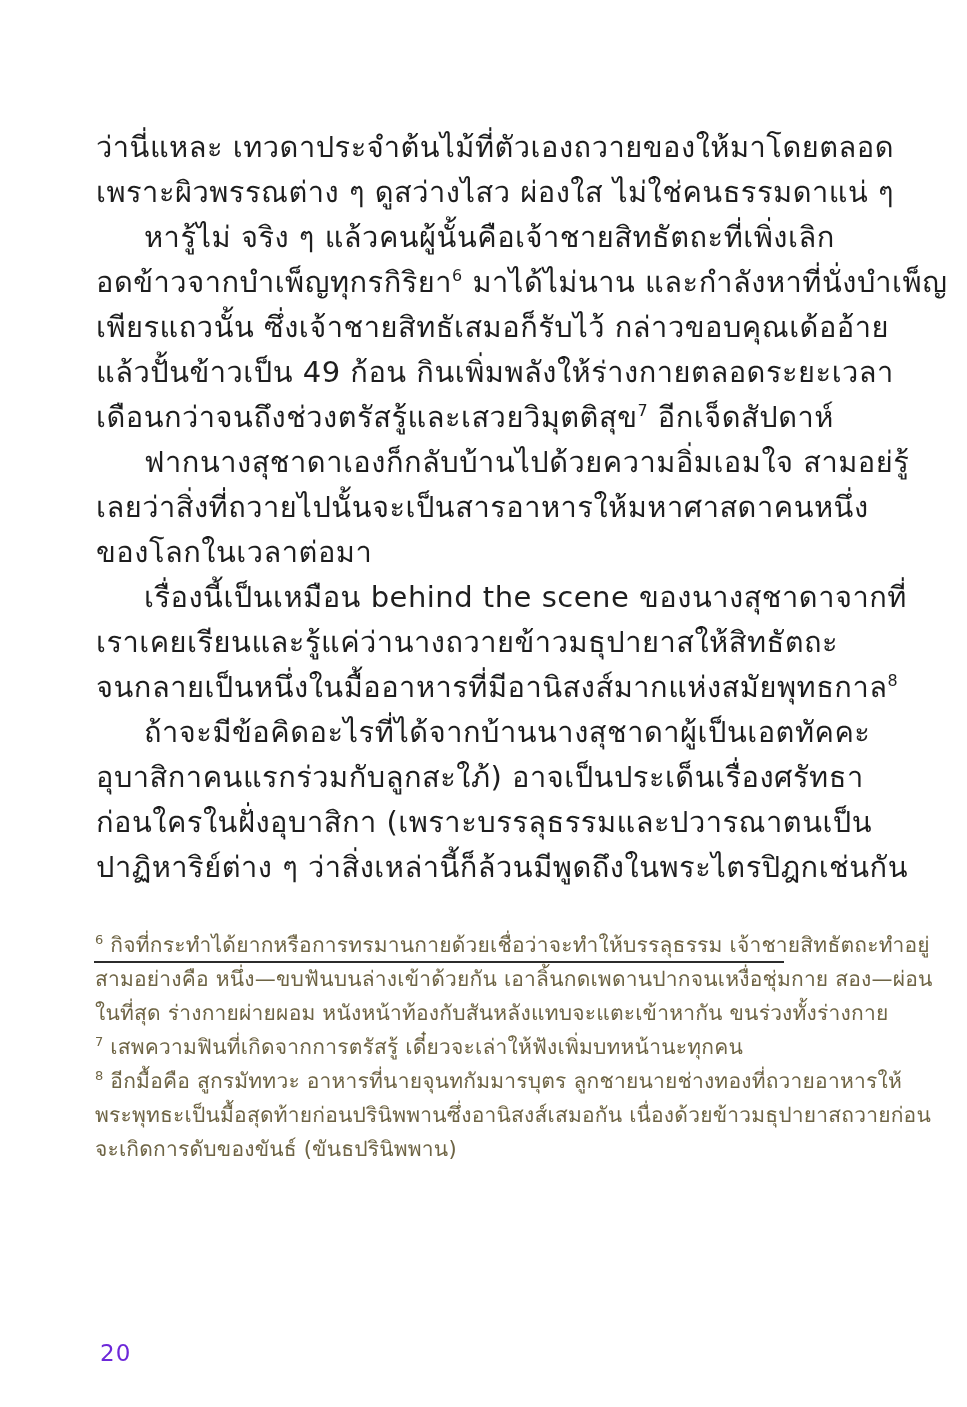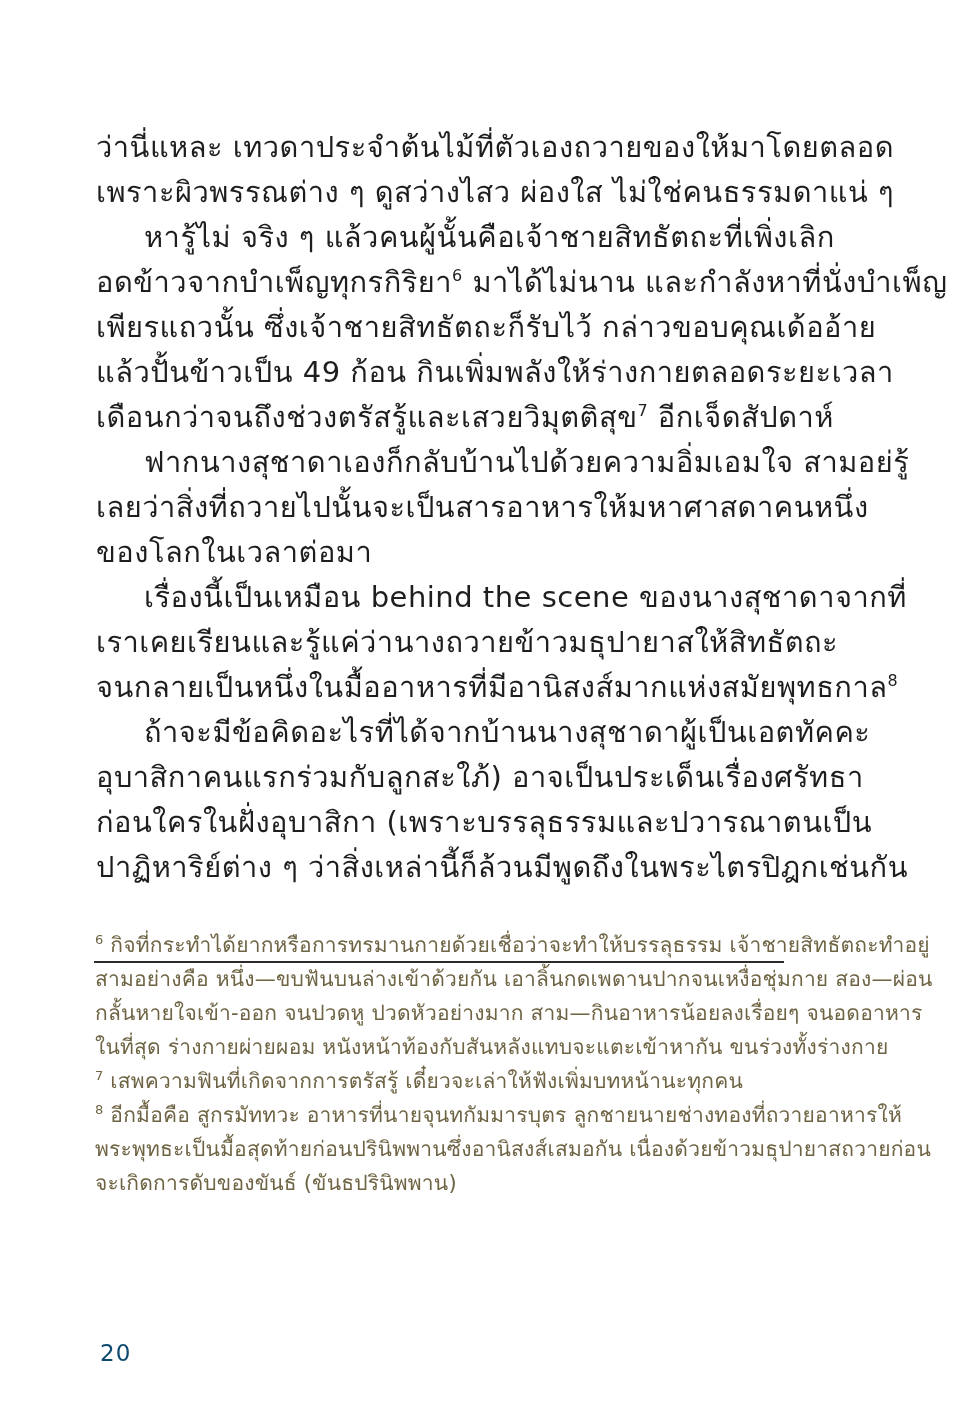--- a/index.html
+++ b/index.html
@@ -67,55 +67,54 @@
     white-space:nowrap;
     letter-spacing:0.2px;
   }
   .footnotes sup{font-size:0.62em;}
   
   .page-number{
     position:absolute;
     left:100px;
     top:1340px;
     font-size:23px;
-    color:#0c4a6e;
+    color:#6d28d9;
     letter-spacing:1px;
   }
 </style>
 </head>
 <body>
 
 <div class="page">
 
   <main class="body-text" id="body-lines">
       <div class="text-line"><span>ว่านี่แหละ เทวดาประจำต้นไม้ที่ตัวเองถวายของให้มาโดยตลอด</span></div>
       <div class="text-line"><span>เพราะผิวพรรณต่าง ๆ ดูสว่างไสว ผ่องใส ไม่ใช่คนธรรมดาแน่ ๆ</span></div>
       <div class="text-line indent"><span>หารู้ไม่ จริง ๆ แล้วคนผู้นั้นคือเจ้าชายสิทธัตถะที่เพิ่งเลิก</span></div>
       <div class="text-line"><span>อดข้าวจากบำเพ็ญทุกรกิริยา</span><sup>6</sup><span> มาได้ไม่นาน และกำลังหาที่นั่งบำเพ็ญ</span></div>
-      <div class="text-line"><span>เพียรแถวนั้น ซึ่งเจ้าชายสิทธัตถะก็รับไว้ กล่าวขอบคุณเด้ออ้าย</span></div>
+      <div class="text-line"><span>เพียรแถวนั้น ซึ่งเจ้าชายสิทธัเสมอก็รับไว้ กล่าวขอบคุณเด้ออ้าย</span></div>
       <div class="text-line"><span>แล้วปั้นข้าวเป็น 49 ก้อน กินเพิ่มพลังให้ร่างกายตลอดระยะเวลา</span></div>
       <div class="text-line"><span>เดือนกว่าจนถึงช่วงตรัสรู้และเสวยวิมุตติสุข</span><sup>7</sup><span> อีกเจ็ดสัปดาห์</span></div>
       <div class="text-line indent"><span>ฟากนางสุชาดาเองก็กลับบ้านไปด้วยความอิ่มเอมใจ สามอย่รู้</span></div>
       <div class="text-line"><span>เลยว่าสิ่งที่ถวายไปนั้นจะเป็นสารอาหารให้มหาศาสดาคนหนึ่ง</span></div>
       <div class="text-line"><span>ของโลกในเวลาต่อมา</span></div>
       <div class="text-line indent"><span>เรื่องนี้เป็นเหมือน behind the scene ของนางสุชาดาจากที่</span></div>
       <div class="text-line"><span>เราเคยเรียนและรู้แค่ว่านางถวายข้าวมธุปายาสให้สิทธัตถะ</span></div>
       <div class="text-line"><span>จนกลายเป็นหนึ่งในมื้ออาหารที่มีอานิสงส์มากแห่งสมัยพุทธกาล</span><sup>8</sup></div>
       <div class="text-line indent"><span>ถ้าจะมีข้อคิดอะไรที่ได้จากบ้านนางสุชาดาผู้เป็นเอตทัคคะ</span></div>
       <div class="text-line"><span>อุบาสิกาคนแรกร่วมกับลูกสะใภ้) อาจเป็นประเด็นเรื่องศรัทธา</span></div>
       <div class="text-line"><span>ก่อนใครในฝั่งอุบาสิกา (เพราะบรรลุธรรมและปวารณาตนเป็น</span></div>
       <div class="text-line"><span>ปาฏิหาริย์ต่าง ๆ ว่าสิ่งเหล่านี้ก็ล้วนมีพูดถึงในพระไตรปิฎกเช่นกัน</span></div>
     </main>
 
   <div class="footnote-divider"></div>
 
   <section class="footnotes" id="footnote-lines">
       <div class="text-line"><sup>6</sup><span> กิจที่กระทำได้ยากหรือการทรมานกายด้วยเชื่อว่าจะทำให้บรรลุธรรม เจ้าชายสิทธัตถะทำอยู่</span></div>
       <div class="text-line"><span>สามอย่างคือ หนึ่ง—ขบฟันบนล่างเข้าด้วยกัน เอาลิ้นกดเพดานปากจนเหงื่อชุ่มกาย สอง—ผ่อน</span></div>
-      <div class="text-line"><span>กลั้นหายใจเข้า-ออก จนปวดหู ปวดหัวอย่างมาก สาม—กินอาหารน้อยลงเรื่อยๆ จนอดอาหาร</span></div>
       <div class="text-line"><span>ในที่สุด ร่างกายผ่ายผอม หนังหน้าท้องกับสันหลังแทบจะแตะเข้าหากัน ขนร่วงทั้งร่างกาย</span></div>
       <div class="text-line"><sup>7</sup><span> เสพความฟินที่เกิดจากการตรัสรู้ เดี๋ยวจะเล่าให้ฟังเพิ่มบทหน้านะทุกคน</span></div>
       <div class="text-line"><sup>8</sup><span> อีกมื้อคือ สูกรมัททวะ อาหารที่นายจุนทกัมมารบุตร ลูกชายนายช่างทองที่ถวายอาหารให้</span></div>
       <div class="text-line"><span>พระพุทธะเป็นมื้อสุดท้ายก่อนปรินิพพานซึ่งอานิสงส์เสมอกัน เนื่องด้วยข้าวมธุปายาสถวายก่อน</span></div>
       <div class="text-line"><span>จะเกิดการดับของขันธ์ (ขันธปรินิพพาน)</span></div>
     </section>
 
   <div class="page-number">20</div>
 
 </div>

